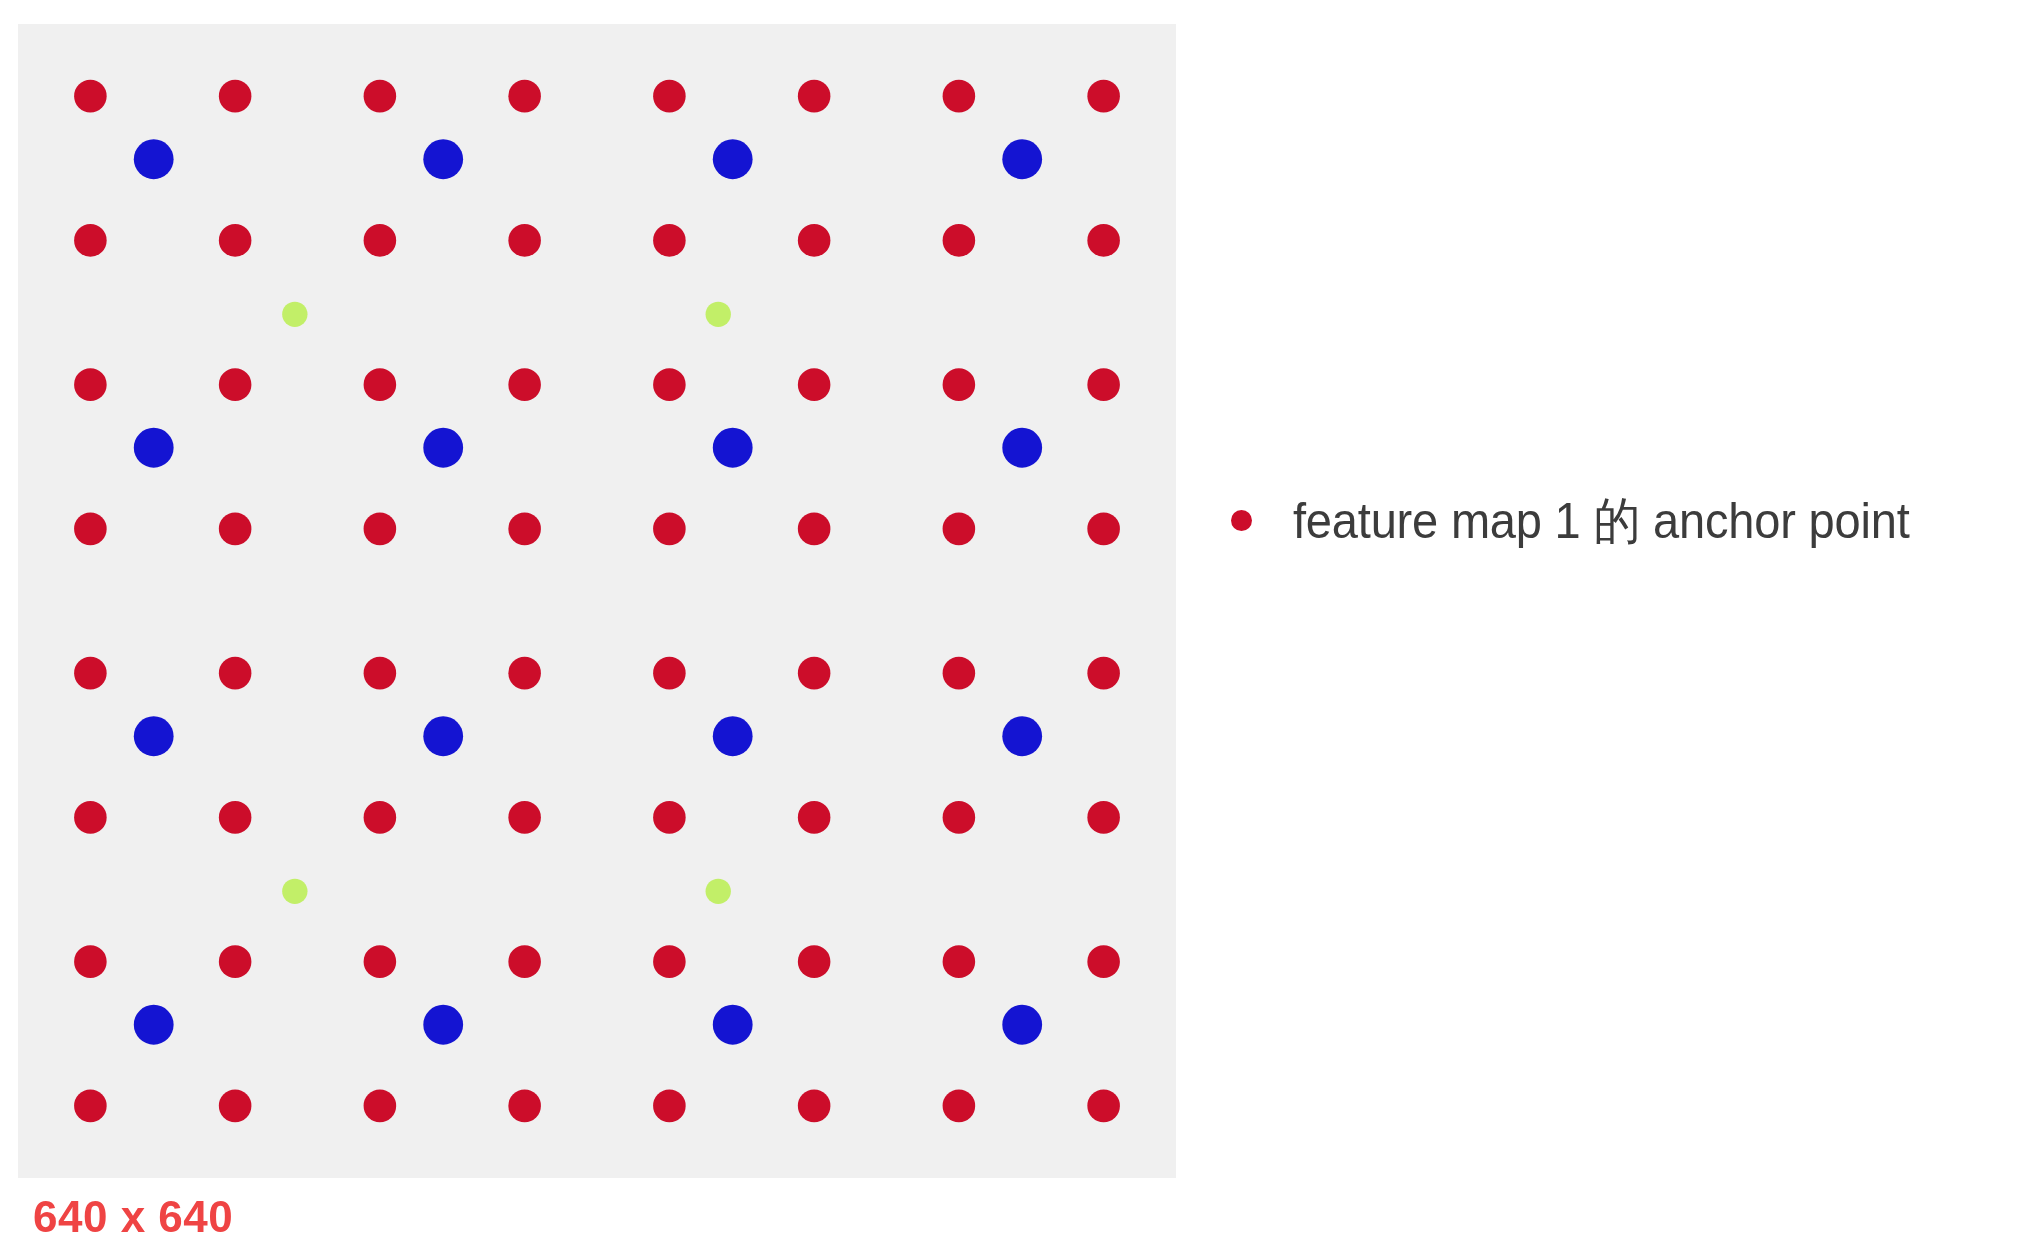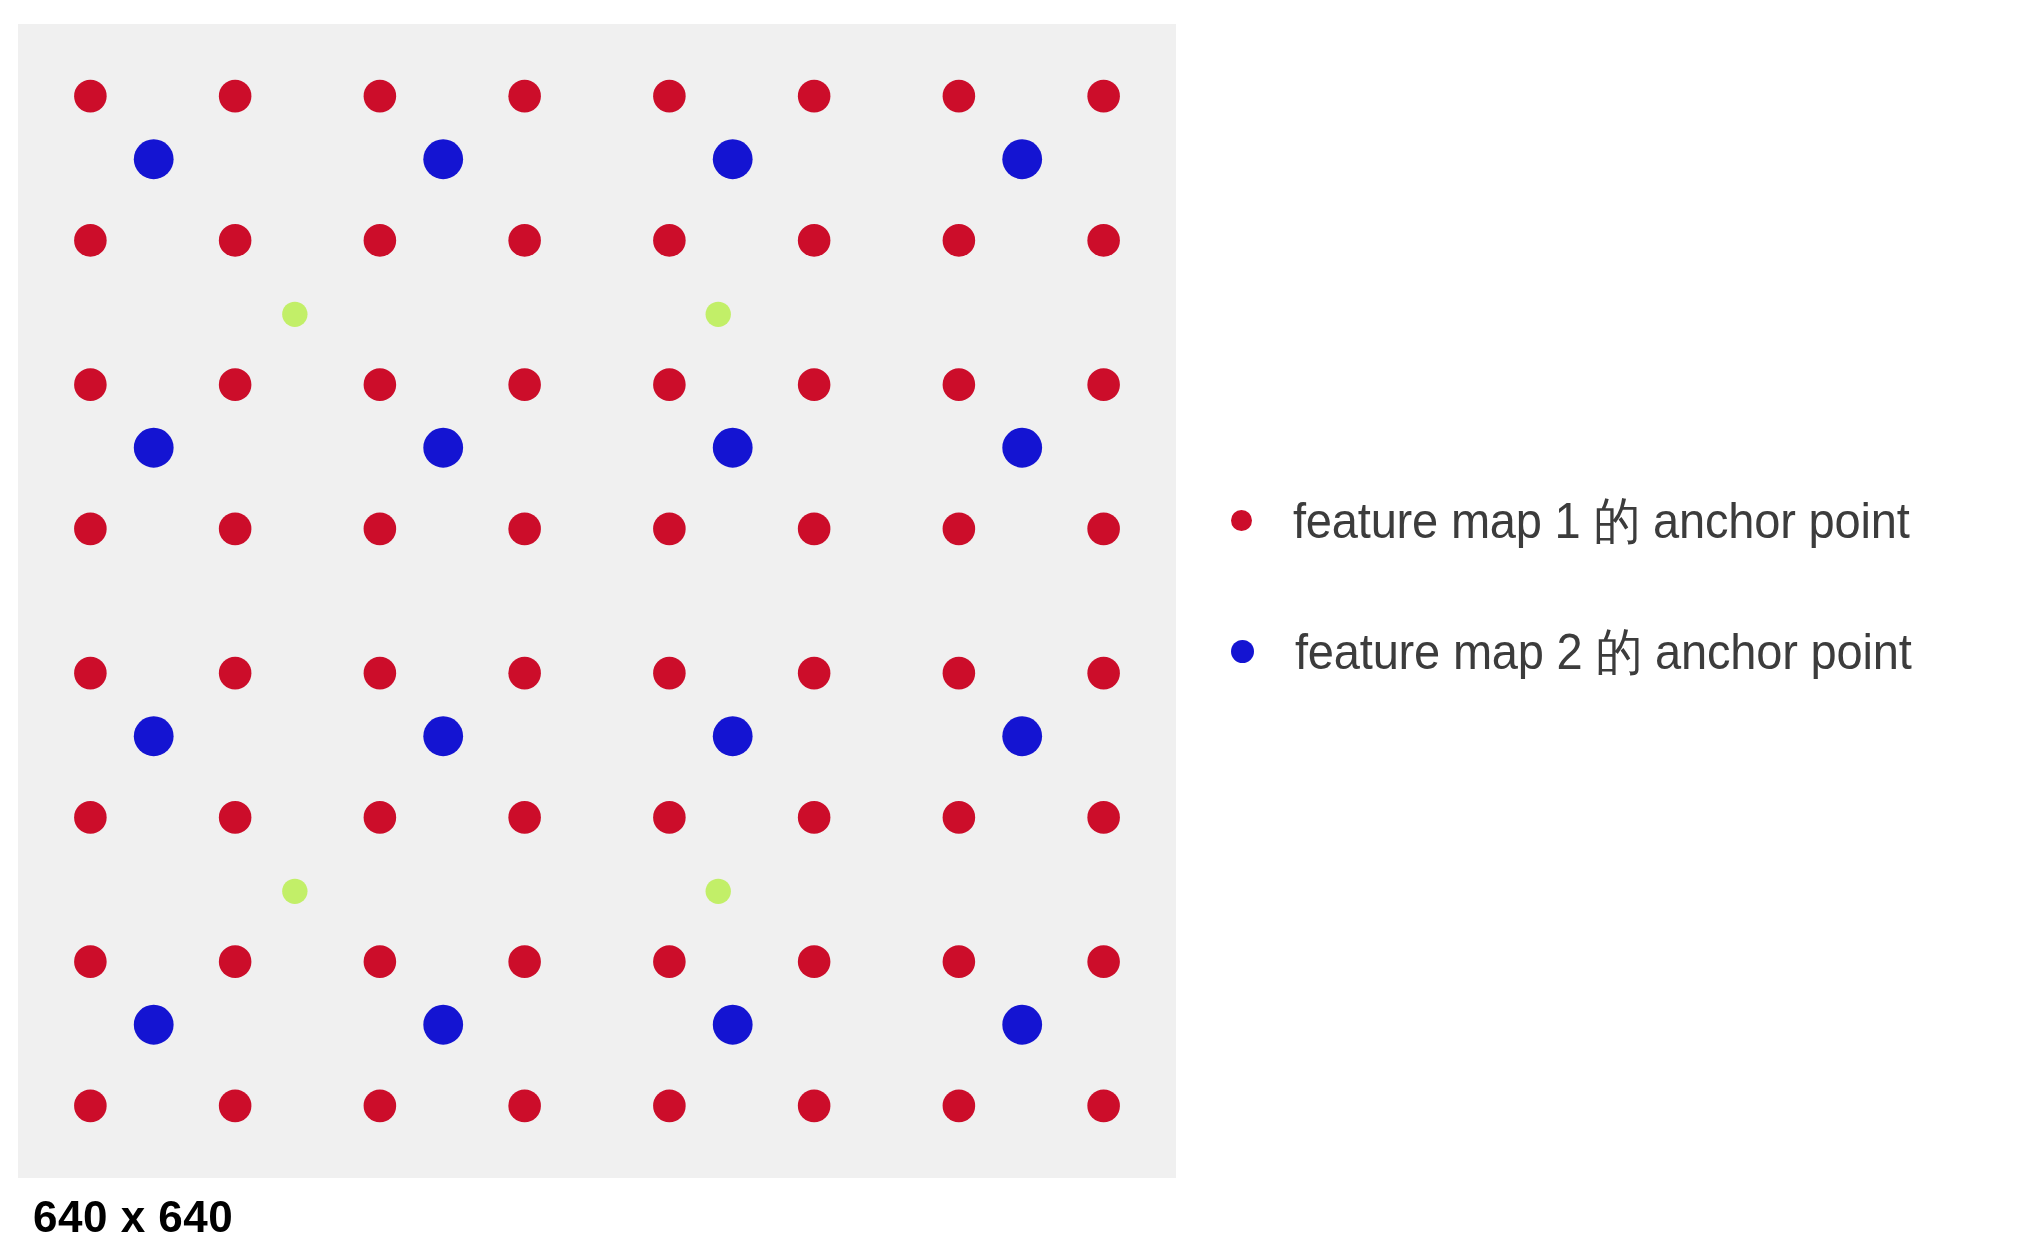--- a/index.html
+++ b/index.html
@@ -80,21 +80,21 @@
     letter-spacing: -0.2px;
   }
 
   
   #size-caption {
     position: absolute;
     left: 32px;
     top: 1192px;
     font-size: 44px;
     font-weight: bold;
-    color: #000000;
+    color: #ef4444;
     letter-spacing: 0.5px;
     white-space: nowrap;
   }
 </style>
 </head>
 <body>
 
 <div id="figure">
 
   <div id="plot-area">
@@ -190,21 +190,17 @@
           <circle cx="700.23" cy="867.30" r="12.67" fill="#c2ef68"></circle>
         </g>
       </svg>
   </div>
 
   <div id="legend">
     <div class="legend-row">
       <span class="legend-marker m-red"></span>
       <span class="legend-label">feature map 1 的 anchor point</span>
     </div>
-    <div class="legend-row">
-      <span class="legend-marker m-blue"></span>
-      <span class="legend-label">feature map 2 的 anchor point</span>
-    </div>
   </div>
 
   <div id="size-caption">640 x 640</div>
 
 </div>
 
 </body></html>

